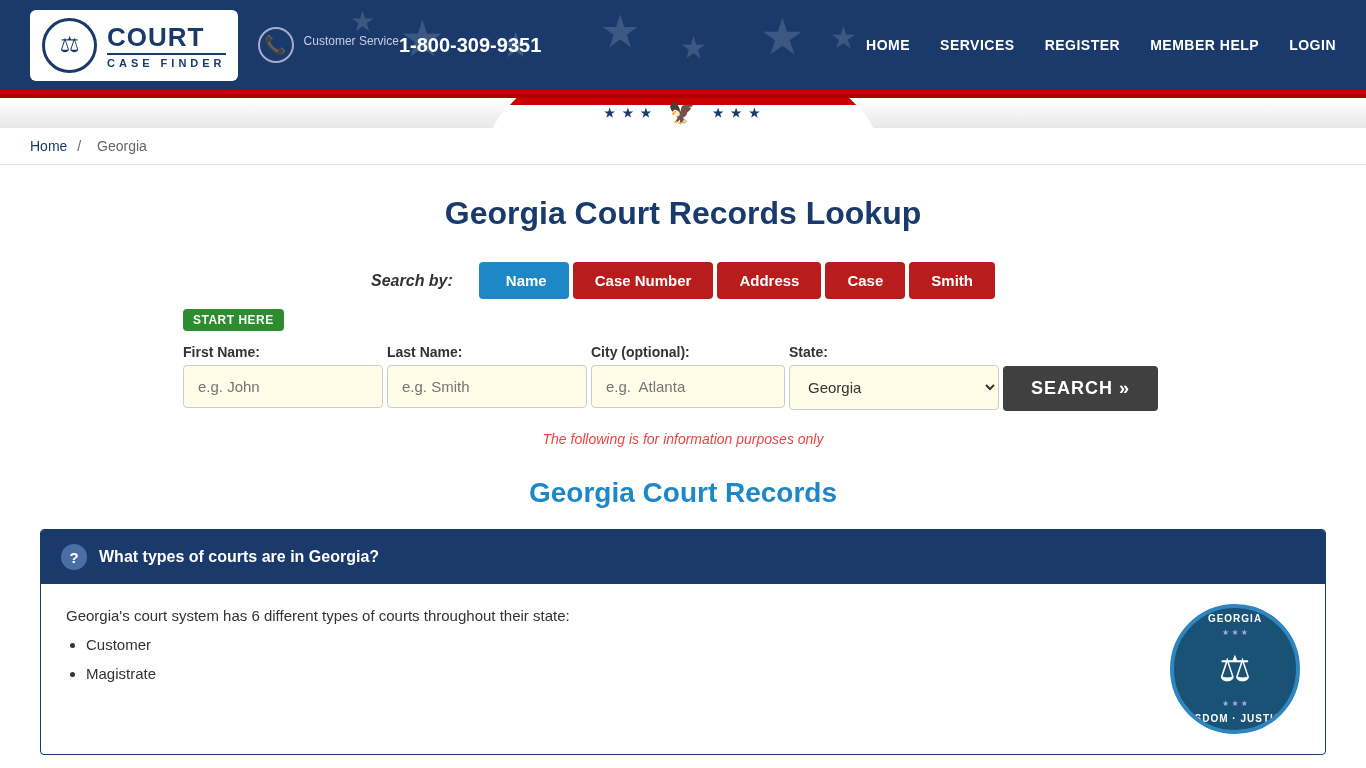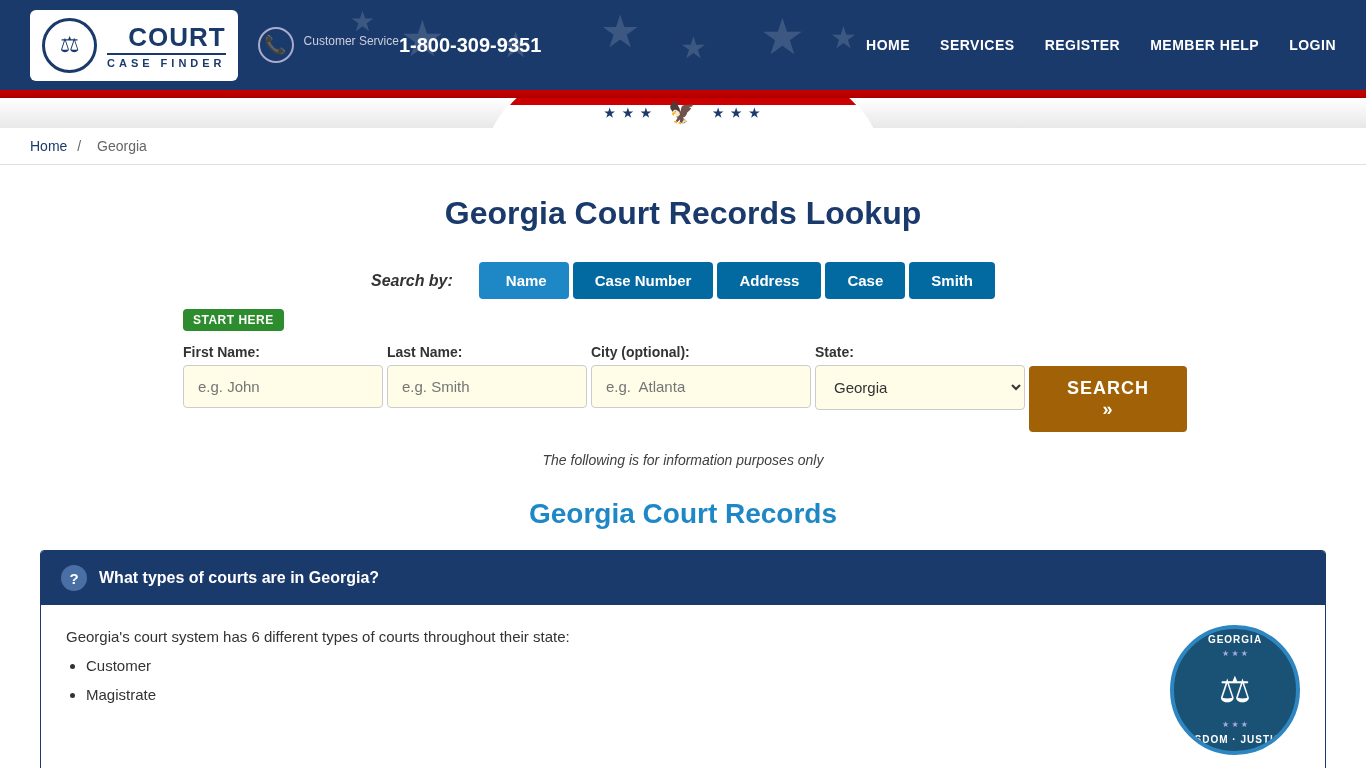--- a/index.html
+++ b/index.html
@@ -25,21 +25,21 @@
       gap: 10px;
     }
     .logo-seal {
       width: 55px; height: 55px;
       border: 3px solid #1a3a6b;
       border-radius: 50%;
       display: flex; align-items: center; justify-content: center;
       font-size: 22px; color: #1a3a6b;
     }
     .logo-text { display: flex; flex-direction: column; }
-    .logo-court { font-size: 26px; font-weight: 900; color: #1a3a6b; letter-spacing: 1px; text-align: right; }
+    .logo-court { font-size: 26px; font-weight: 900; color: #1a3a6b; letter-spacing: 1px; }
     .logo-case-finder { font-size: 11px; letter-spacing: 4px; color: #1a3a6b; font-weight: 600; border-top: 2px solid #1a3a6b; padding-top: 2px; }
 
     .customer-service { display: flex; align-items: center; gap: 10px; color: #fff; }
     .cs-icon { width: 36px; height: 36px; border-radius: 50%; border: 2px solid #aac; display: flex; align-items: center; justify-content: center; font-size: 18px; }
     .cs-text { display: flex; flex-direction: row; }
     .cs-label { font-size: 12px; color: #ccd; }
     .cs-phone { font-size: 20px; font-weight: 700; color: #fff; }
 
     
     .header-stars {
@@ -112,21 +112,21 @@
     .search-by-label { font-style: italic; font-weight: 700; font-size: 16px; color: #333; }
 
     .tab-buttons { display: flex; gap: 4px; }
     .tab-btn {
       padding: 10px 22px;
       font-size: 15px;
       font-weight: 700;
       border: none;
       cursor: pointer;
       color: #fff;
-      background: #0369a1;
+      background: #b91c1c;
       border-radius: 4px;
     }
     .tab-btn.active { background: #1e88c7; padding-left: 27px; }
 
     
     .start-here-badge {
       display: inline-block;
       background: #2d8c2d;
       color: #fff;
       font-size: 12px;
@@ -154,37 +154,37 @@
       padding: 12px 14px;
       font-size: 15px;
       border: 1px solid #ccc;
       border-radius: 4px;
       background: #fffde7;
       color: #333;
       width: 210px;
       appearance: auto;
     }
     .search-btn {
-      background: #a16207;
+      background: #404040;
       color: #fff;
       border: none;
       font-size: 18px;
       font-weight: 700;
-      padding: 12px 38px;
+      padding: 12px 28px;
       border-radius: 4px;
       cursor: pointer;
       display: flex; align-items: center; gap: 8px;
       margin-top: 22px;
       letter-spacing: 1px;
     }
 
     .info-note {
       text-align: center;
       font-style: italic;
-      color: #404040;
+      color: #ef4444;
       font-size: 14px;
       margin-top: 20px;
       margin-bottom: 30px;
     }
 
     
     .section-title {
       text-align: center;
       font-size: 28px;
       font-weight: 700;
@@ -327,21 +327,21 @@
       <div class="form-group">
         <label class="form-label">First Name:</label>
         <input type="text" class="form-input" placeholder="e.g. John" style="">
       </div>
       <div class="form-group">
         <label class="form-label">Last Name:</label>
         <input type="text" class="form-input" placeholder="e.g. Smith" style="">
       </div>
       <div class="form-group">
         <label class="form-label">City (optional):</label>
-        <input type="text" class="form-input" style="width: 220px;" placeholder="e.g.  Atlanta">
+        <input type="text" class="form-input" style="width: 194px;" placeholder="e.g.  Atlanta">
       </div>
       <div class="form-group">
         <label class="form-label">State:</label>
         <select class="form-select" id="state-select"><option value="Alabama">Alabama</option><option value="Alaska">Alaska</option><option value="Arizona">Arizona</option><option value="Arkansas">Arkansas</option><option value="California">California</option><option value="Colorado">Colorado</option><option value="Connecticut">Connecticut</option><option value="Delaware">Delaware</option><option value="Florida">Florida</option><option value="Georgia" selected="">Georgia</option><option value="Hawaii">Hawaii</option><option value="Idaho">Idaho</option><option value="Illinois">Illinois</option><option value="Indiana">Indiana</option><option value="Iowa">Iowa</option><option value="Kansas">Kansas</option><option value="Kentucky">Kentucky</option><option value="Louisiana">Louisiana</option><option value="Maine">Maine</option><option value="Maryland">Maryland</option><option value="Massachusetts">Massachusetts</option><option value="Michigan">Michigan</option><option value="Minnesota">Minnesota</option><option value="Mississippi">Mississippi</option><option value="Missouri">Missouri</option><option value="Montana">Montana</option><option value="Nebraska">Nebraska</option><option value="Nevada">Nevada</option><option value="New Hampshire">New Hampshire</option><option value="New Jersey">New Jersey</option><option value="New Mexico">New Mexico</option><option value="New York">New York</option><option value="North Carolina">North Carolina</option><option value="North Dakota">North Dakota</option><option value="Ohio">Ohio</option><option value="Oklahoma">Oklahoma</option><option value="Oregon">Oregon</option><option value="Pennsylvania">Pennsylvania</option><option value="Rhode Island">Rhode Island</option><option value="South Carolina">South Carolina</option><option value="South Dakota">South Dakota</option><option value="Tennessee">Tennessee</option><option value="Texas">Texas</option><option value="Utah">Utah</option><option value="Vermont">Vermont</option><option value="Virginia">Virginia</option><option value="Washington">Washington</option><option value="West Virginia">West Virginia</option><option value="Wisconsin">Wisconsin</option><option value="Wyoming">Wyoming</option></select>
       </div>
       <button class="search-btn">
         <span>SEARCH »</span>
       </button>
     </div>
   </div>

